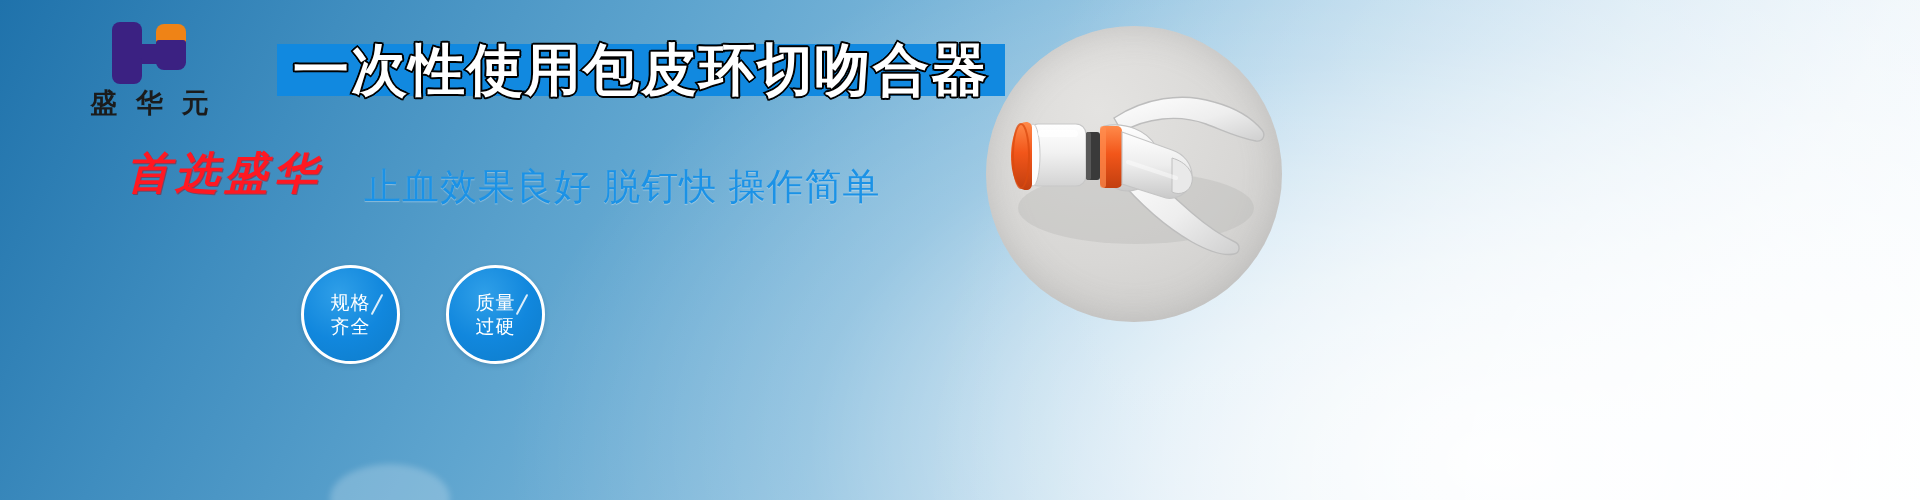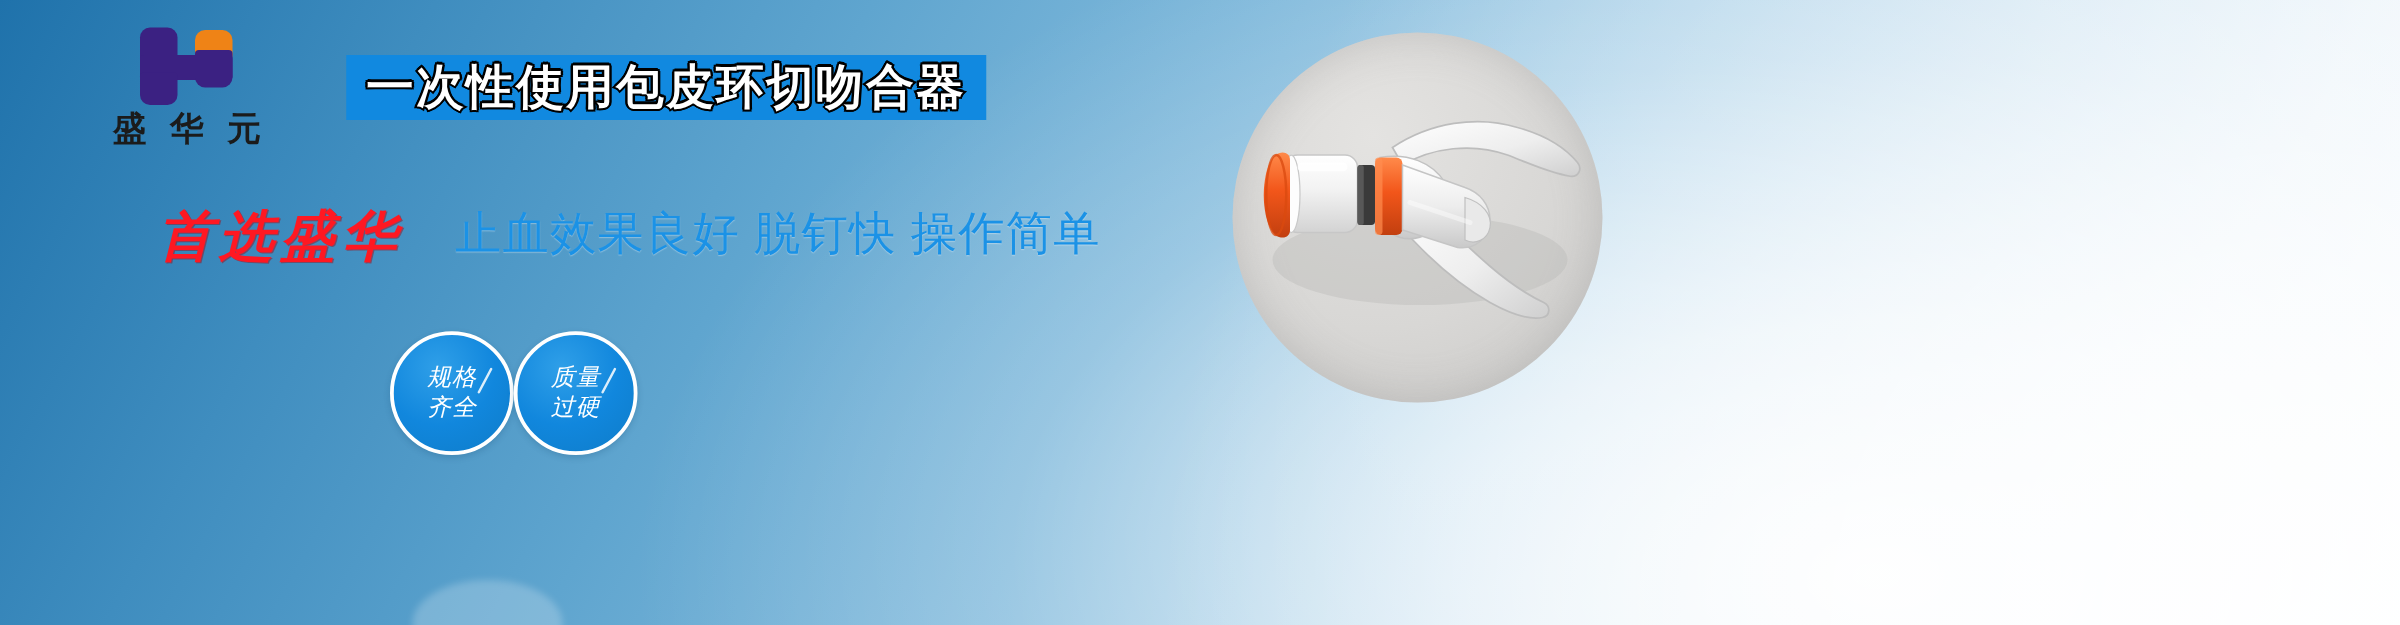--- a/index.html
+++ b/index.html
@@ -93,21 +93,21 @@
     position: absolute;
     left: 277px;
     top: 44px;
     height: 52px;
     padding: 0 16px;
     background: #1189e0;
     display: flex;
     align-items: center;
   }
   .title-band .title-text {
-    font-size: 38px;
+    font-size: 56px;
     font-weight: 700;
     line-height: 1;
     color: #ffffff;
     letter-spacing: 2px;
     white-space: nowrap;
     -webkit-text-stroke: 3px #000000;
     paint-order: stroke fill;
     text-shadow:
       2px 0 0 #000, -2px 0 0 #000, 0 2px 0 #000, 0 -2px 0 #000,
       1px 1px 0 #000, -1px -1px 0 #000, 1px -1px 0 #000, -1px 1px 0 #000;
@@ -122,42 +122,42 @@
     color: #ff1822;
     font-family: "Liberation Serif", "DejaVu Serif", serif;
     font-weight: 700;
     font-style: italic;
     font-size: 44px;
     line-height: 1.0;
     letter-spacing: 5px;
     text-shadow: 1px 1px 0 rgba(170,0,6,0.45);
   }
   .calligraphy .line1 { display: block; padding-left: 10px; }
-  .calligraphy .line2 { display: block; padding-left: 108px; margin-top: 20px; }
+  .calligraphy .line2 { display: block; padding-left: 108px; margin-top: 4px; }
 
   
   .subtitle {
     position: absolute;
     left: 364px;
     top: 162px;
     font-size: 37px;
     font-weight: 400;
     color: #1b92e6;
     letter-spacing: 1px;
     white-space: nowrap;
     text-shadow: 0 1px 1px rgba(255,255,255,0.35);
   }
 
   
   .features {
     position: absolute;
-    left: 312px;
+    left: 301px;
     top: 265px;
     display: flex;
-    font-style: italic;
+    gap: 46px;
   }
   .feature-circle {
     position: relative;
     width: 93px;
     height: 93px;
     border-radius: 50%;
     background: radial-gradient(circle at 38% 28%, #2f9fe8 0%, #1187dd 52%, #0e7cc9 100%);
     border: 3px solid #ffffff;
     box-shadow: 0 2px 5px rgba(20,70,110,0.22);
     display: flex;

